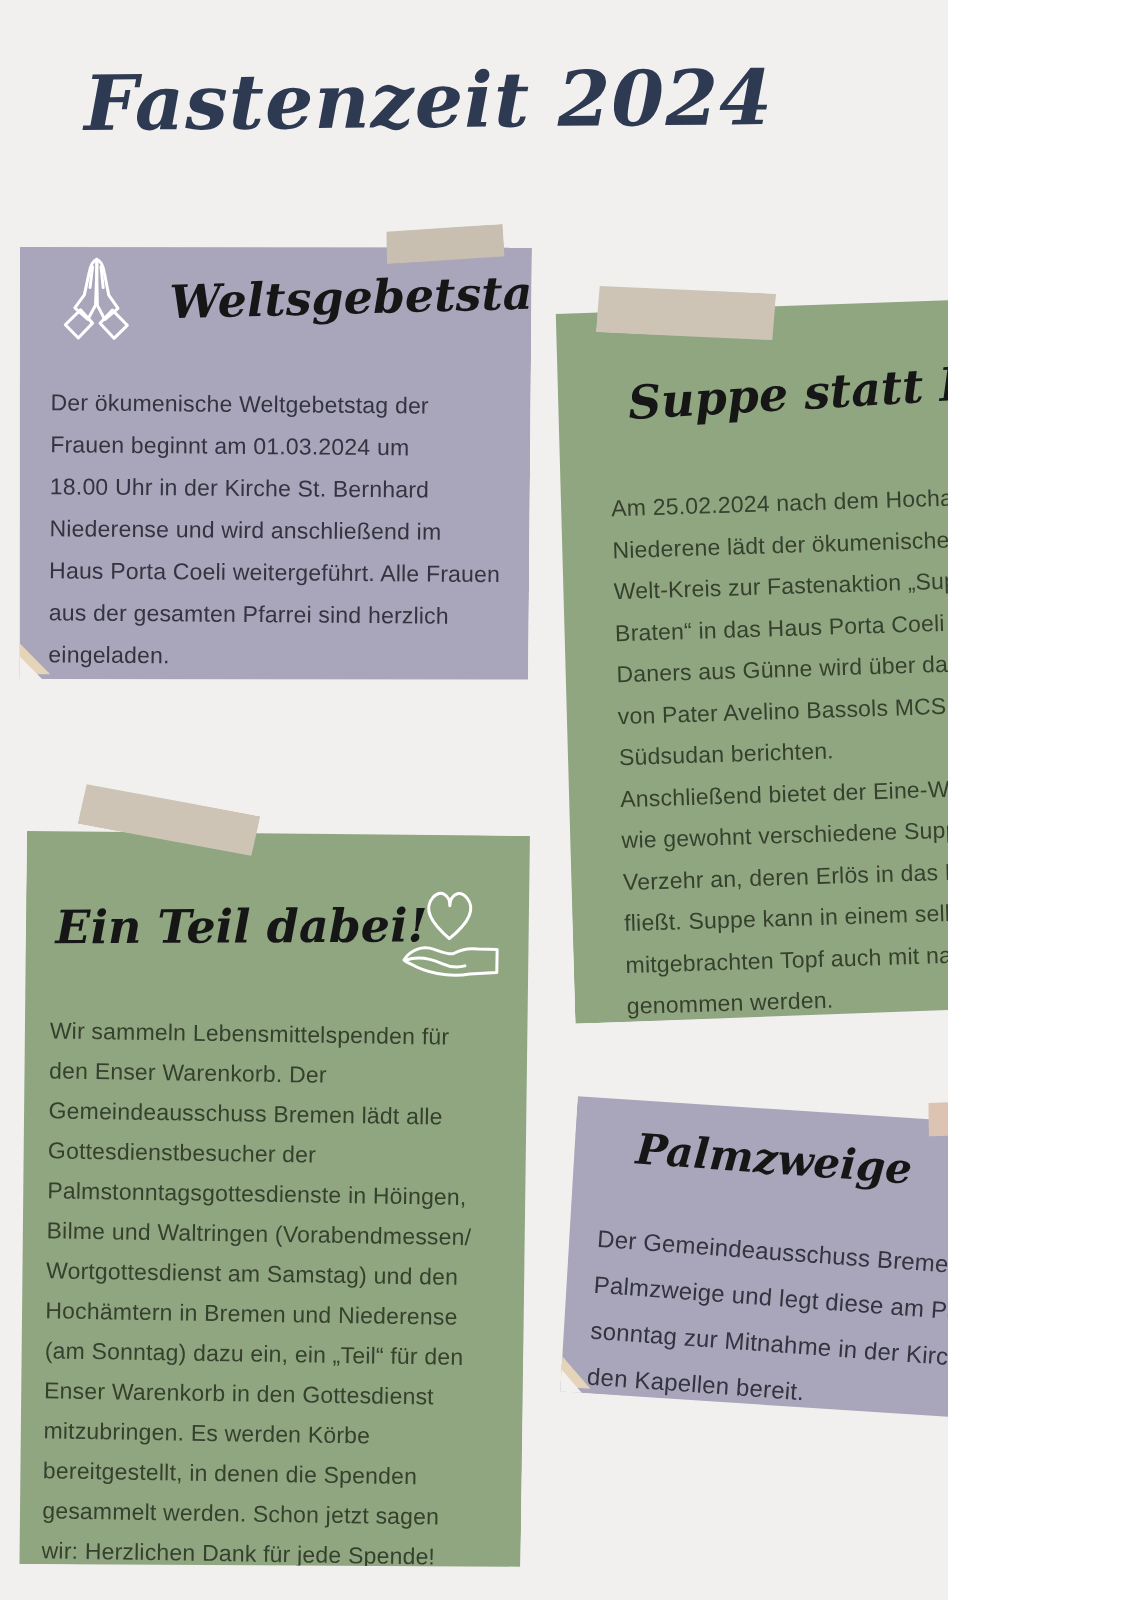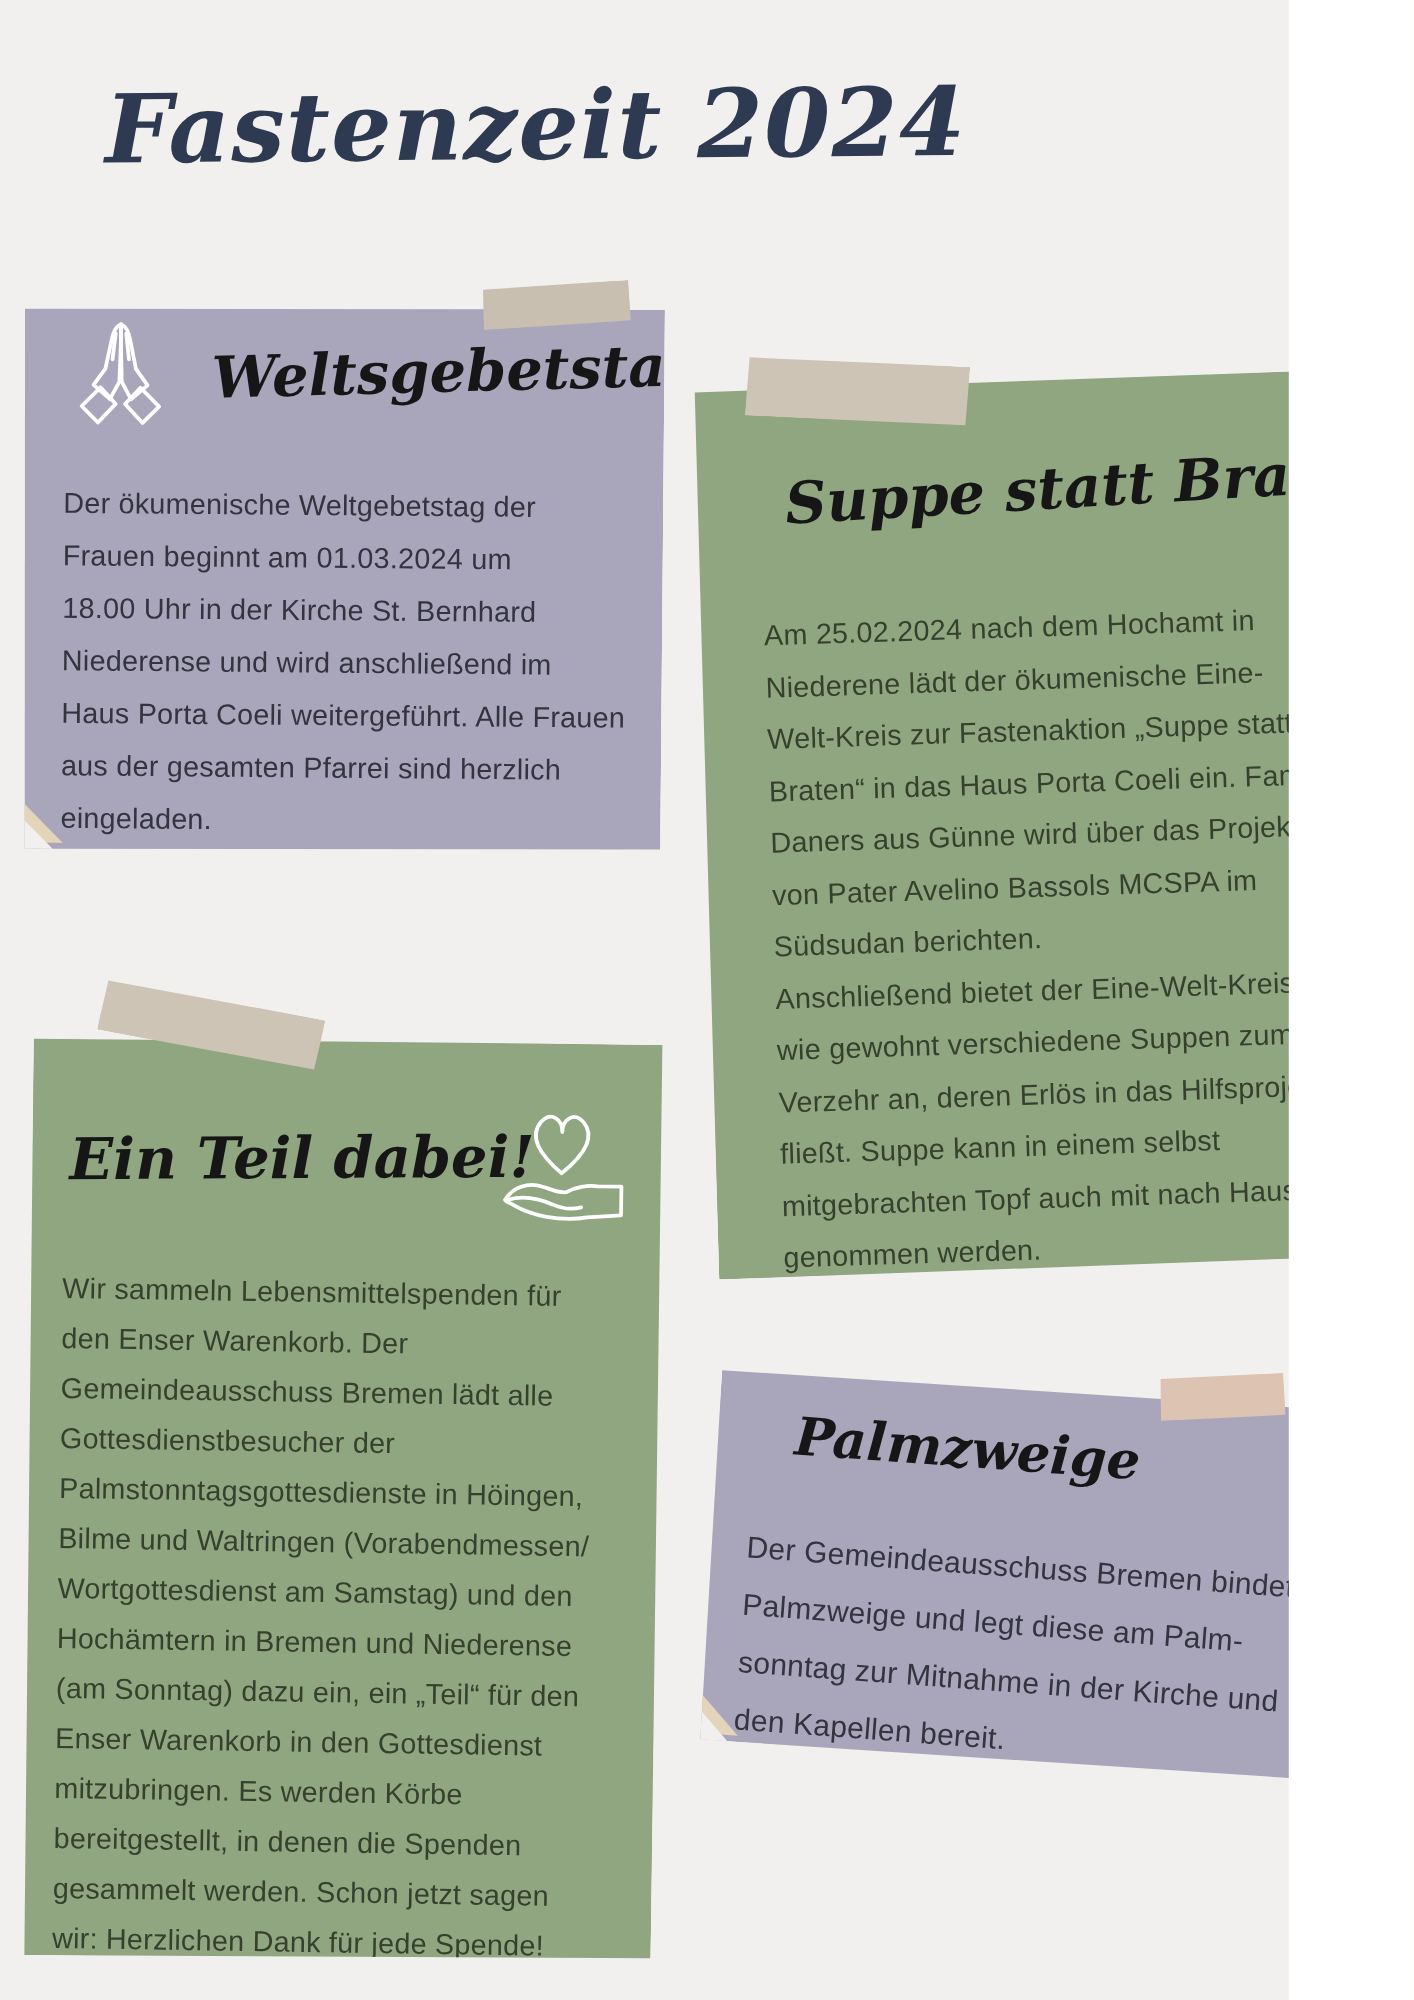--- a/index.html
+++ b/index.html
@@ -1,18 +1,18 @@
 <!DOCTYPE html>
 <html><head>
 <meta charset="utf-8">
 <style>
   html,body { margin:0; padding:0; }
   .page {
     position:relative;
-    width:1031px; height:1600px;
+    width:948px; height:1600px;
     background:#f2f0ef;
     overflow:hidden;
     font-family:"Liberation Sans", sans-serif;
   }
   .page-title {
     position:absolute; left:84px; top:56px;
     font-family:"DejaVu Serif", serif;
     font-style:italic; font-weight:600;
     font-size:76px; letter-spacing:1px;
     color:#2e3a52;

